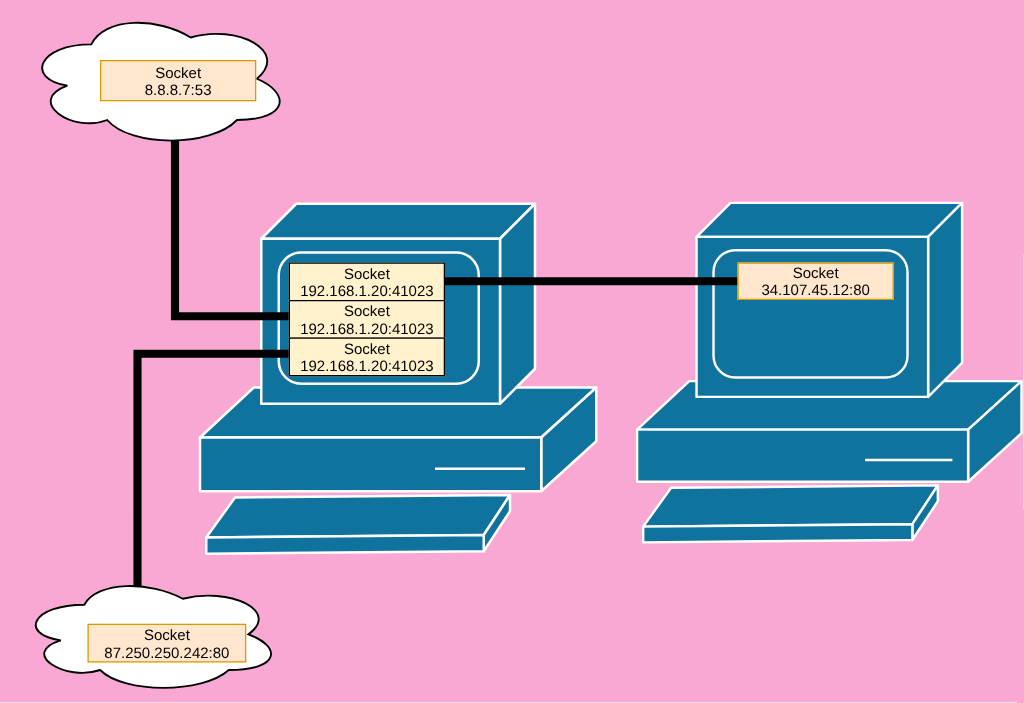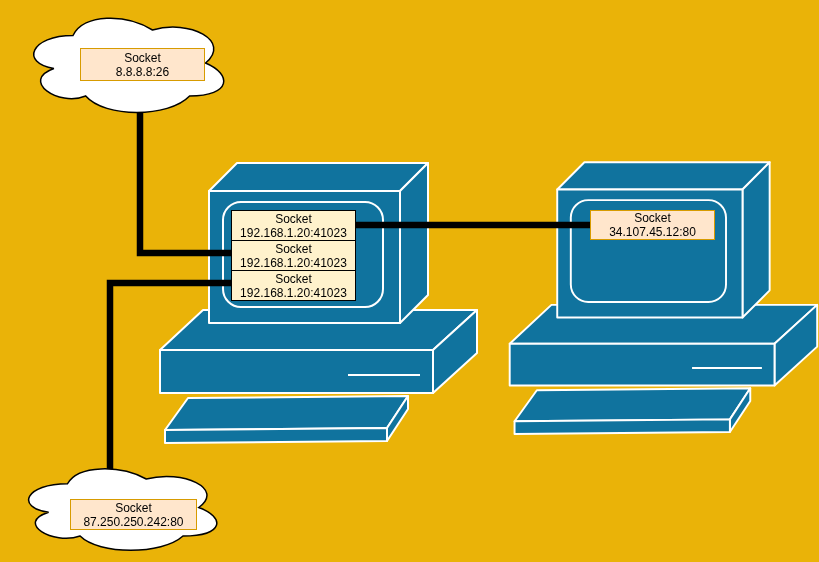--- a/index.html
+++ b/index.html
@@ -1,17 +1,17 @@
 <!DOCTYPE html>
 <html><head>
 <meta charset="utf-8">
 <style>
   html,body{margin:0;padding:0;background:#fff;}
   .canvas{
-    position:relative;width:819px;height:562px;background:#eab308;
+    position:relative;width:819px;height:562px;background:#f9a8d4;
     overflow:hidden;font-family:"Liberation Sans",sans-serif;text-decoration:underline;
   }
   .scene{position:absolute;left:0;top:0;}
   .node{
     position:absolute;box-sizing:border-box;
     display:flex;flex-direction:column;align-items:center;justify-content:center;
     text-align:center;font-size:12px;line-height:14px;color:#000;
     white-space:nowrap;overflow:hidden;
   }
   .socket-local{background:#FFF2CC;border:1px solid #000000;}
@@ -61,21 +61,21 @@
     </g>
     <g transform="translate(15,460)">
       <path fill="#ffffff" stroke="#000000" stroke-width="1.5" d="M52.5,23.75 C10.5,23.75 0,47.5 33.6,52.25 C0,62.7 37.8,85.5 65.1,76
            C84,95 147,95 168,76 C210,76 210,57 183.75,47.5
            C210,28.5 168,9.5 131.25,19 C105,4.75 63,4.75 52.5,23.75 Z"></path>
     </g>
   </svg>
 
   <div class="node socket-remote" style="left:80px;top:48px;width:125px;height:33px;">
     <div>Socket</div>
-    <div>8.8.8.8:26</div>
+    <div>8.8.8.7:53</div>
   </div>
 
   <div class="node socket-remote" style="left:70px;top:499px;width:127px;height:31px;">
     <div>Socket</div>
     <div>87.250.250.242:80</div>
   </div>
 
   <div class="node socket-local" style="left:231px;top:210px;width:125px;height:31px;">
     <div>Socket</div>
     <div>192.168.1.20:41023</div>

